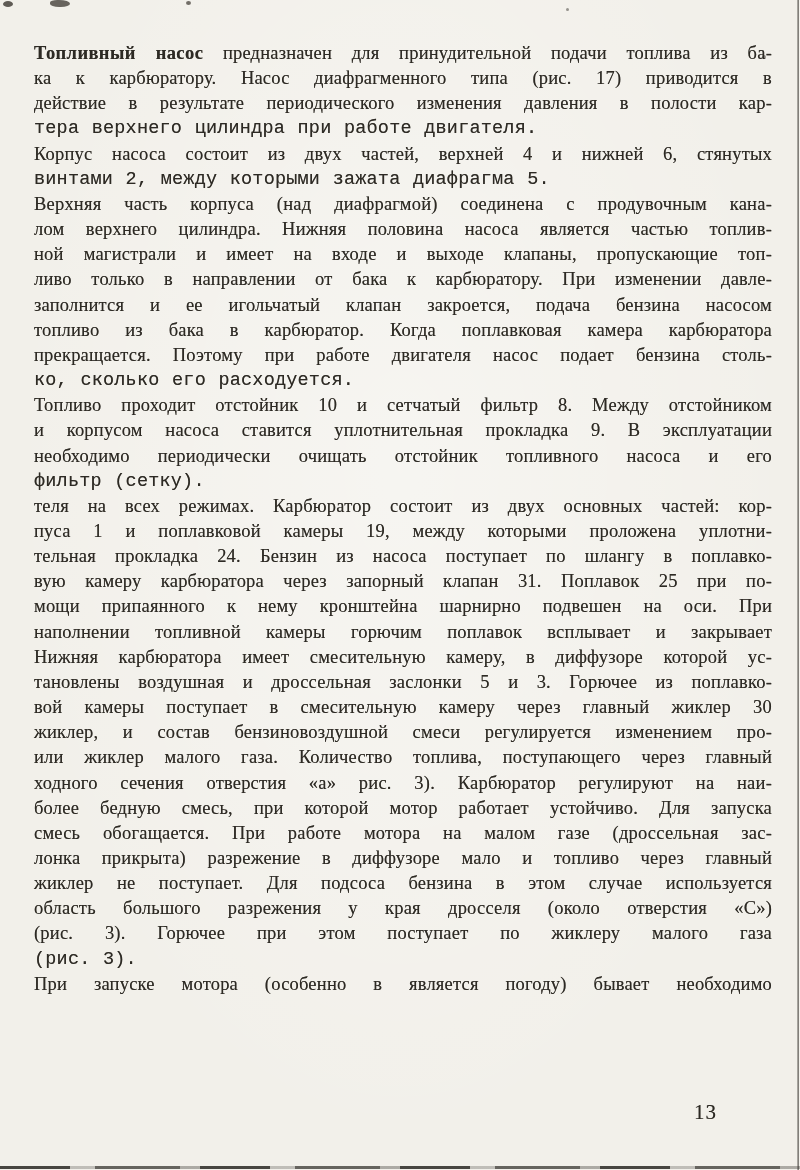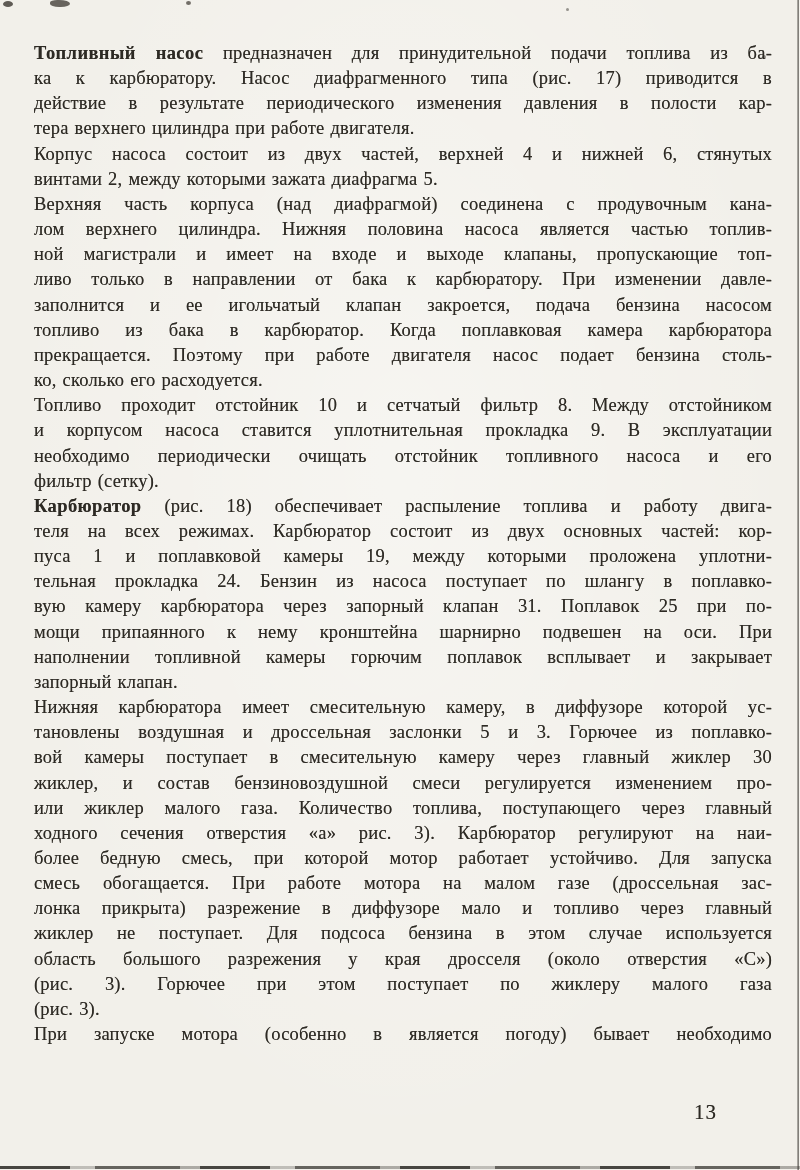--- a/index.html
+++ b/index.html
@@ -31,20 +31,21 @@
     word-spacing: 1.2px;
     text-shadow: 0 0 0.5px rgba(45,42,36,0.55);
   }
   .line {
     text-align: justify;
     text-align-last: justify;
     white-space: normal;
   }
   .line.para-end {
     text-align-last: left;
+    font-family: Liberation Mono, monospace;
   }
   .line b {
     font-weight: bold;
     letter-spacing: 0.4px;
   }
   .page-number {
     position: absolute;
     left: 694px;
     top: 1100px;
     width: 44px;
@@ -105,28 +106,26 @@
       <div class="line">ной магистрали и имеет на входе и выходе клапаны, пропускающие топ-</div>
       <div class="line">ливо только в направлении от бака к карбюратору. При изменении давле-</div>
       <div class="line">заполнится и ее игольчатый клапан закроется, подача бензина насосом</div>
       <div class="line">топливо из бака в карбюратор. Когда поплавковая камера карбюратора</div>
       <div class="line">прекращается. Поэтому при работе двигателя насос подает бензина столь-</div>
       <div class="line para-end">ко, сколько его расходуется.</div>
       <div class="line">Топливо проходит отстойник 10 и сетчатый фильтр 8. Между отстойником</div>
       <div class="line">и корпусом насоса ставится уплотнительная прокладка 9. В эксплуатации</div>
       <div class="line">необходимо периодически очищать отстойник топливного насоса и его</div>
       <div class="line para-end">фильтр (сетку).</div>
-      <div class="line"><b>Карбюратор</b> (рис. 18) обеспечивает распыление топлива и работу двига-</div>
       <div class="line">теля на всех режимах. Карбюратор состоит из двух основных частей: кор-</div>
       <div class="line">пуса 1 и поплавковой камеры 19, между которыми проложена уплотни-</div>
       <div class="line">тельная прокладка 24. Бензин из насоса поступает по шлангу в поплавко-</div>
       <div class="line">вую камеру карбюратора через запорный клапан 31. Поплавок 25 при по-</div>
       <div class="line">мощи припаянного к нему кронштейна шарнирно подвешен на оси. При</div>
       <div class="line">наполнении топливной камеры горючим поплавок всплывает и закрывает</div>
-      <div class="line para-end">запорный клапан.</div>
       <div class="line">Нижняя карбюратора имеет смесительную камеру, в диффузоре которой ус-</div>
       <div class="line">тановлены воздушная и дроссельная заслонки 5 и 3. Горючее из поплавко-</div>
       <div class="line">вой камеры поступает в смесительную камеру через главный жиклер 30</div>
       <div class="line">жиклер, и состав бензиновоздушной смеси регулируется изменением про-</div>
       <div class="line">или жиклер малого газа. Количество топлива, поступающего через главный</div>
       <div class="line">ходного сечения отверстия «а» рис. 3). Карбюратор регулируют на наи-</div>
       <div class="line">более бедную смесь, при которой мотор работает устойчиво. Для запуска</div>
       <div class="line">смесь обогащается. При работе мотора на малом газе (дроссельная зас-</div>
       <div class="line">лонка прикрыта) разрежение в диффузоре мало и топливо через главный</div>
       <div class="line">жиклер не поступает. Для подсоса бензина в этом случае используется</div>

